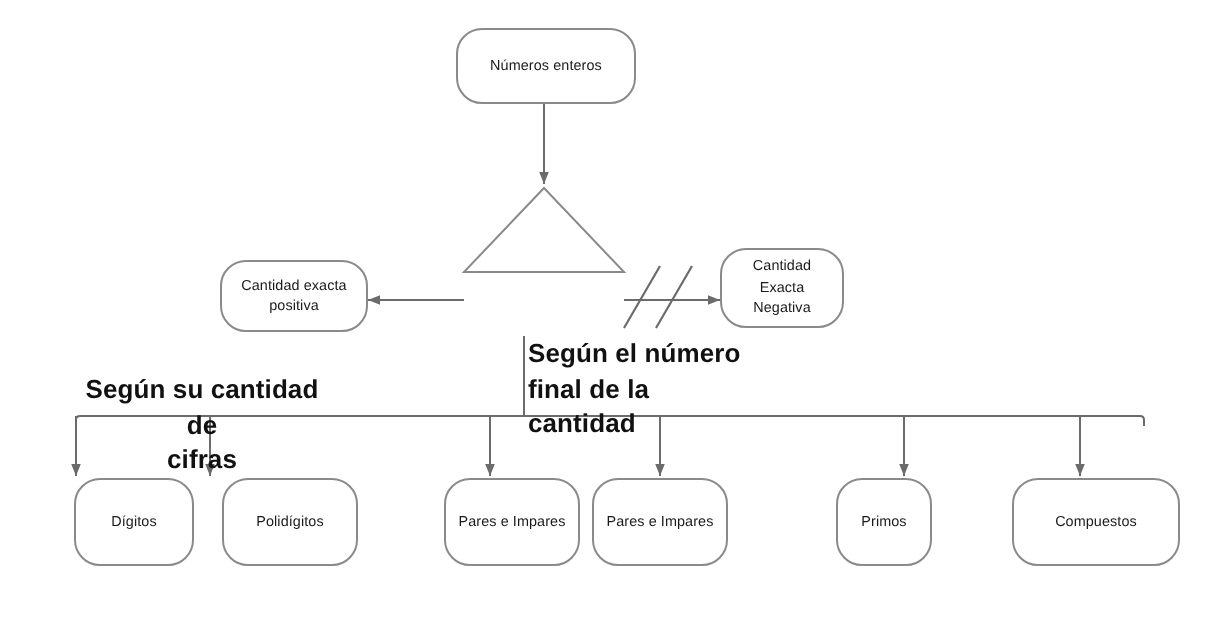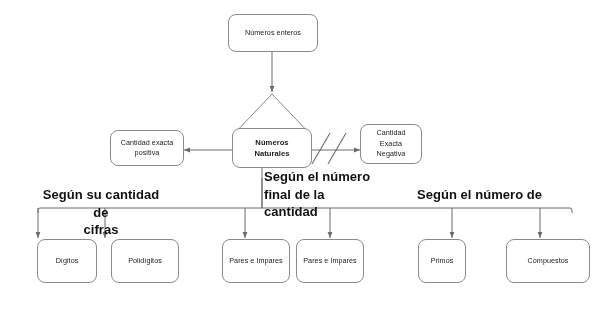--- a/index.html
+++ b/index.html
@@ -19,21 +19,21 @@
     position: absolute;
     left: 0;
     top: 0;
     width: 609px;
     height: 318px;
   }
   .node {
     position: absolute;
     box-sizing: border-box;
     border: 1px solid #8a8a8a;
-    border-radius: 8px;
+    border-radius: 13px;
     background: #ffffff;
     display: flex;
     align-items: center;
     justify-content: center;
     text-align: center;
     font-size: 7.2px;
     line-height: 1.45;
     color: #1a1a1a;
     padding: 2px 3px;
     letter-spacing: 0.05px;
@@ -96,24 +96,20 @@
       <line x1="540" y1="208" x2="540" y2="238" marker-end="url(#arrow)"></line>
 
       <line x1="262" y1="178" x2="262" y2="208"></line>
     </g>
   </svg>
 
   <div class="node" style="left:228px; top:14px; width:90px; height:38px;">
     <span>Números enteros</span>
   </div>
 
-  <div class="node bold" style="left:232px; top:128px; width:80px; height:40px; flex-direction:column;">
-    <span>Números</span>
-    <span>Naturales</span>
-  </div>
 
   <div class="node" style="left:110px; top:130px; width:74px; height:36px; flex-direction:column;">
     <span>Cantidad exacta</span>
     <span>positiva</span>
   </div>
 
   <div class="node" style="left:360px; top:124px; width:62px; height:40px; flex-direction:column;">
     <span>Cantidad</span>
     <span>Exacta</span>
     <span>Negativa</span>
@@ -123,21 +119,20 @@
     <div>Según su cantidad de</div>
     <div>cifras</div>
   </div>
 
   <div class="edge-label" style="left:264px; top:168px; width:112px; text-align:left;">
     <div>Según el número</div>
     <div>final de la cantidad</div>
   </div>
 
   <div class="edge-label" style="left:412px; top:186px; width:135px;">
-    <div>Según el número de</div>
   </div>
 
   <div class="node" style="left:37px; top:239px; width:60px; height:44px;">
     <span>Dígitos</span>
   </div>
 
   <div class="node" style="left:111px; top:239px; width:68px; height:44px;">
     <span>Polidígitos</span>
   </div>
 

